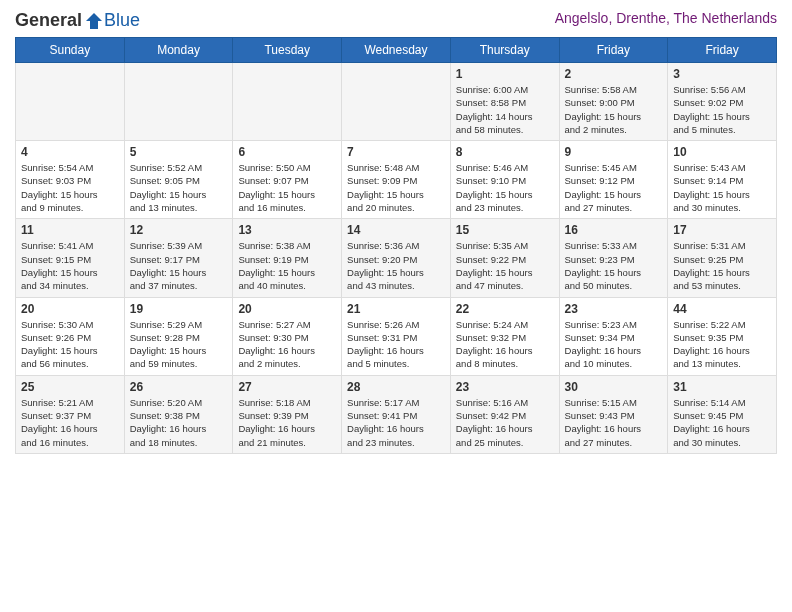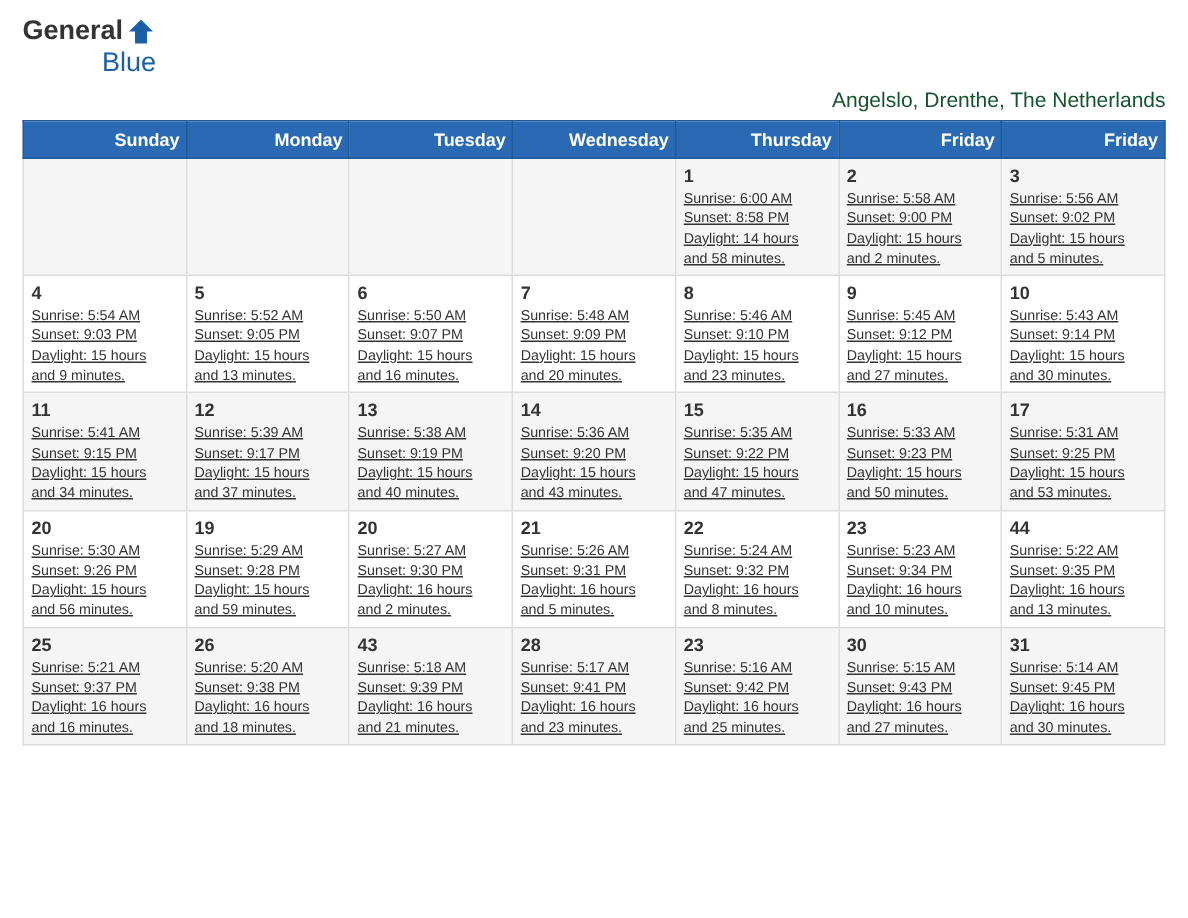--- a/index.html
+++ b/index.html
@@ -11,22 +11,21 @@
       padding: 10px 15px;
     }
     .header {
       display: flex;
       align-items: flex-start;
       justify-content: space-between;
       margin-bottom: 6px;
     }
     .logo {
       display: flex;
-      flex-direction: column;
-      align-items: flex-end;
+      align-items: center;
     }
     .logo-text {
       display: flex;
       align-items: center;
     }
     .logo-general {
       font-size: 18px;
       font-weight: bold;
       color: #333;
     }
@@ -43,35 +42,34 @@
     .title-block {
       text-align: right;
     }
     .month-title {
       font-size: 32px;
       font-weight: bold;
       color: #333;
     }
     .location {
       font-size: 14px;
-      color: #14532d;
-      margin-top: 48px;
+      color: #701a75;
     }
     .calendar {
       width: 100%;
       border-collapse: collapse;
       border: 1px solid #ccc;
     }
     .calendar th {
       background-color: #2a6ab5;
       color: #fff;
       font-size: 12px;
-      font-weight: bold;
+      font-weight: normal;
       padding: 5px 4px;
-      text-align: right;
+      text-align: center;
       border: 1px solid #1e5a9a;
     }
     .calendar td {
       vertical-align: top;
       border: 1px solid #ddd;
       padding: 4px 5px;
       width: calc(100% / 7);
       min-height: 80px;
       background: #fff;
       font-size: 10px;
@@ -87,21 +85,20 @@
       font-size: 12px;
       font-weight: bold;
       color: #333;
       display: block;
       margin-bottom: 2px;
     }
     .day-info {
       font-size: 9.5px;
       line-height: 1.4;
       color: #333;
-      text-decoration: underline;
     }
     .empty-cell {
       background-color: #f5f5f5 !important;
     }
     .row-even td { background-color: #fff; }
     .row-odd td { background-color: #f0f0f0; }
   </style>
 </head>
 <body>
 
@@ -244,21 +241,21 @@
       <tr class="row-odd">
         <td>
           <span class="day-number">25</span>
           <div class="day-info">Sunrise: 5:21 AM<br>Sunset: 9:37 PM<br>Daylight: 16 hours<br>and 16 minutes.</div>
         </td>
         <td>
           <span class="day-number">26</span>
           <div class="day-info">Sunrise: 5:20 AM<br>Sunset: 9:38 PM<br>Daylight: 16 hours<br>and 18 minutes.</div>
         </td>
         <td>
-          <span class="day-number">43</span>
+          <span class="day-number">27</span>
           <div class="day-info">Sunrise: 5:18 AM<br>Sunset: 9:39 PM<br>Daylight: 16 hours<br>and 21 minutes.</div>
         </td>
         <td>
           <span class="day-number">28</span>
           <div class="day-info">Sunrise: 5:17 AM<br>Sunset: 9:41 PM<br>Daylight: 16 hours<br>and 23 minutes.</div>
         </td>
         <td>
           <span class="day-number">23</span>
           <div class="day-info">Sunrise: 5:16 AM<br>Sunset: 9:42 PM<br>Daylight: 16 hours<br>and 25 minutes.</div>
         </td>

